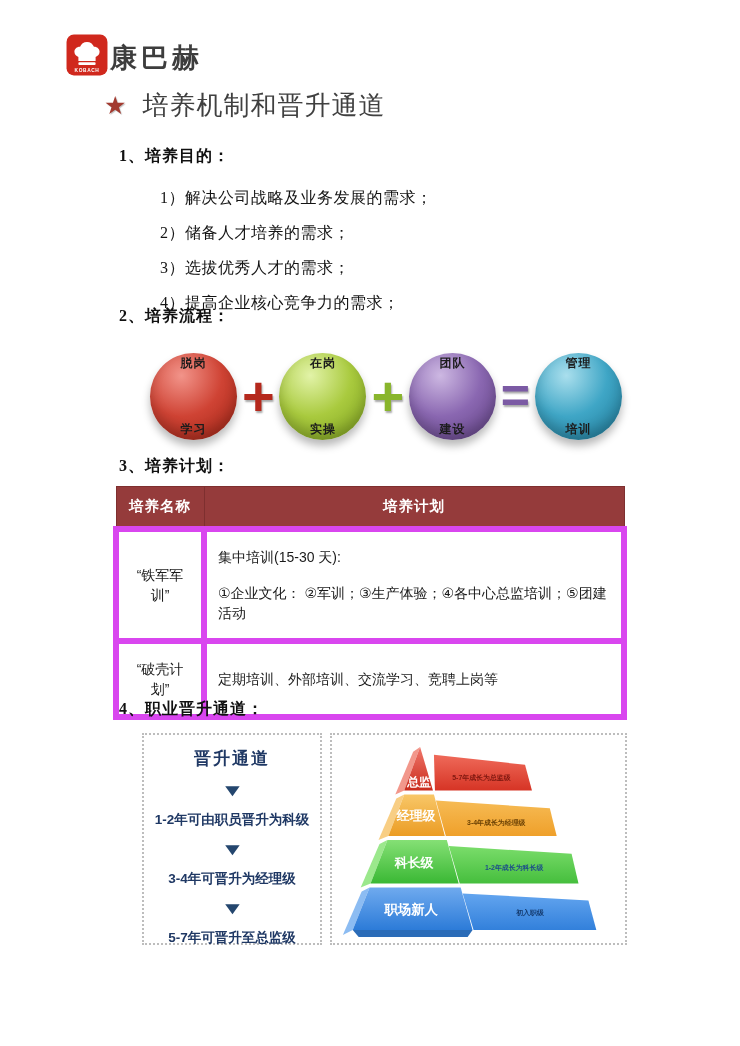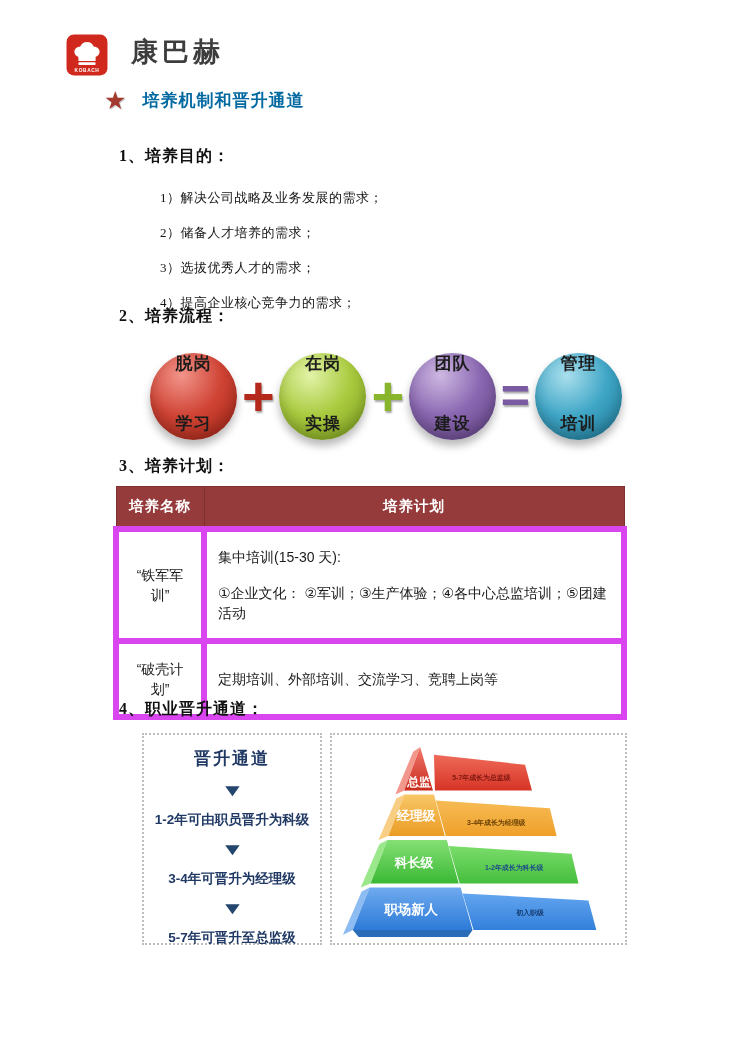--- a/index.html
+++ b/index.html
@@ -4,48 +4,47 @@
 <style>
   * { margin:0; padding:0; box-sizing:border-box; }
   html,body { background:#e9e9e9; }
   .page {
     width:740px; height:1046px; margin:0 auto; background:#ffffff;
     position:relative; overflow:hidden;
     font-family:"Liberation Sans","DejaVu Sans",sans-serif; color:#1a1a1a;
   }
 
   
-  .logo-row { position:absolute; left:66px; top:34px; display:flex; align-items:flex-start; gap:23px; }
+  .logo-row { position:absolute; left:66px; top:34px; display:flex; align-items:flex-end; gap:2px; }
   .logo-badge { width:42px; height:42px; }
   .brand-name { font-size:27px; font-weight:bold; color:#3d3d3d; letter-spacing:4px; font-family:"Liberation Sans",sans-serif; }
 
   
   .doc-title { position:absolute; left:104px; top:88px; display:flex; align-items:center; gap:16px; }
   .star { font-size:25px; color:#A23A30; line-height:1; text-shadow:1px 1px 1px rgba(0,0,0,.25); }
-  .doc-title-text { font-size:17px; font-weight:bold; color:#0369a1; letter-spacing:1px; }
+  .doc-title-text { font-size:26px; font-weight:normal; color:#404040; letter-spacing:1px; }
 
   
   .sec-h { position:absolute; left:119px; font-size:16px; font-weight:bold; color:#111;
            font-family:"Liberation Serif","DejaVu Serif",serif; letter-spacing:1px; }
   #h1 { top:146px; } #h2 { top:306px; } #h3 { top:456px; } #h4 { top:699px; }
 
   
   .purpose-list { position:absolute; left:160px; top:180px;
-                  font-family:"Liberation Serif","DejaVu Serif",serif; font-size:13px; color:#141414; }
+                  font-family:"Liberation Serif","DejaVu Serif",serif; font-size:16px; color:#141414; }
   .purpose-list li { list-style:none; line-height:35px; letter-spacing:0.5px; }
 
   
   .process-row { position:absolute; left:150px; top:347px; width:472px; height:98px;
                  display:flex; align-items:center; justify-content:space-between; }
   .pcircle {
     width:87px; height:87px; border-radius:50%;
-    display:flex; flex-direction:column; align-items:center; justify-content:flex-start;
-    font-size:17px; font-weight:bold; color:#1c1c1c; line-height:21px; letter-spacing:1px;
+    display:flex; flex-direction:column; align-items:center; justify-content:space-between;
+    font-size:12px; font-weight:bold; color:#1c1c1c; line-height:21px; letter-spacing:1px;
     box-shadow:0 6px 8px rgba(0,0,0,.28), inset 0 -8px 12px rgba(0,0,0,.18);
-    gap:39px;
   }
   .pc-red   { background:radial-gradient(circle at 36% 26%, #f2948a 0%, #cf4334 48%, #9e2314 100%); }
   .pc-green { background:radial-gradient(circle at 36% 26%, #e2f3a8 0%, #a9ca3e 48%, #7b9e1d 100%); }
   .pc-purple{ background:radial-gradient(circle at 36% 26%, #cdb8e2 0%, #8a67b1 48%, #5e3f80 100%); }
   .pc-teal  { background:radial-gradient(circle at 36% 26%, #aadfed 0%, #3fa6c6 48%, #1d7694 100%); }
   .op { font-weight:800; line-height:1; text-shadow:1px 2px 2px rgba(0,0,0,.35); }
   .op-plus1 { color:#b5281c; font-size:56px; }
   .op-plus2 { color:#89b52c; font-size:56px; }
   .op-eq    { color:#7b5aa4; font-size:50px; }
 

